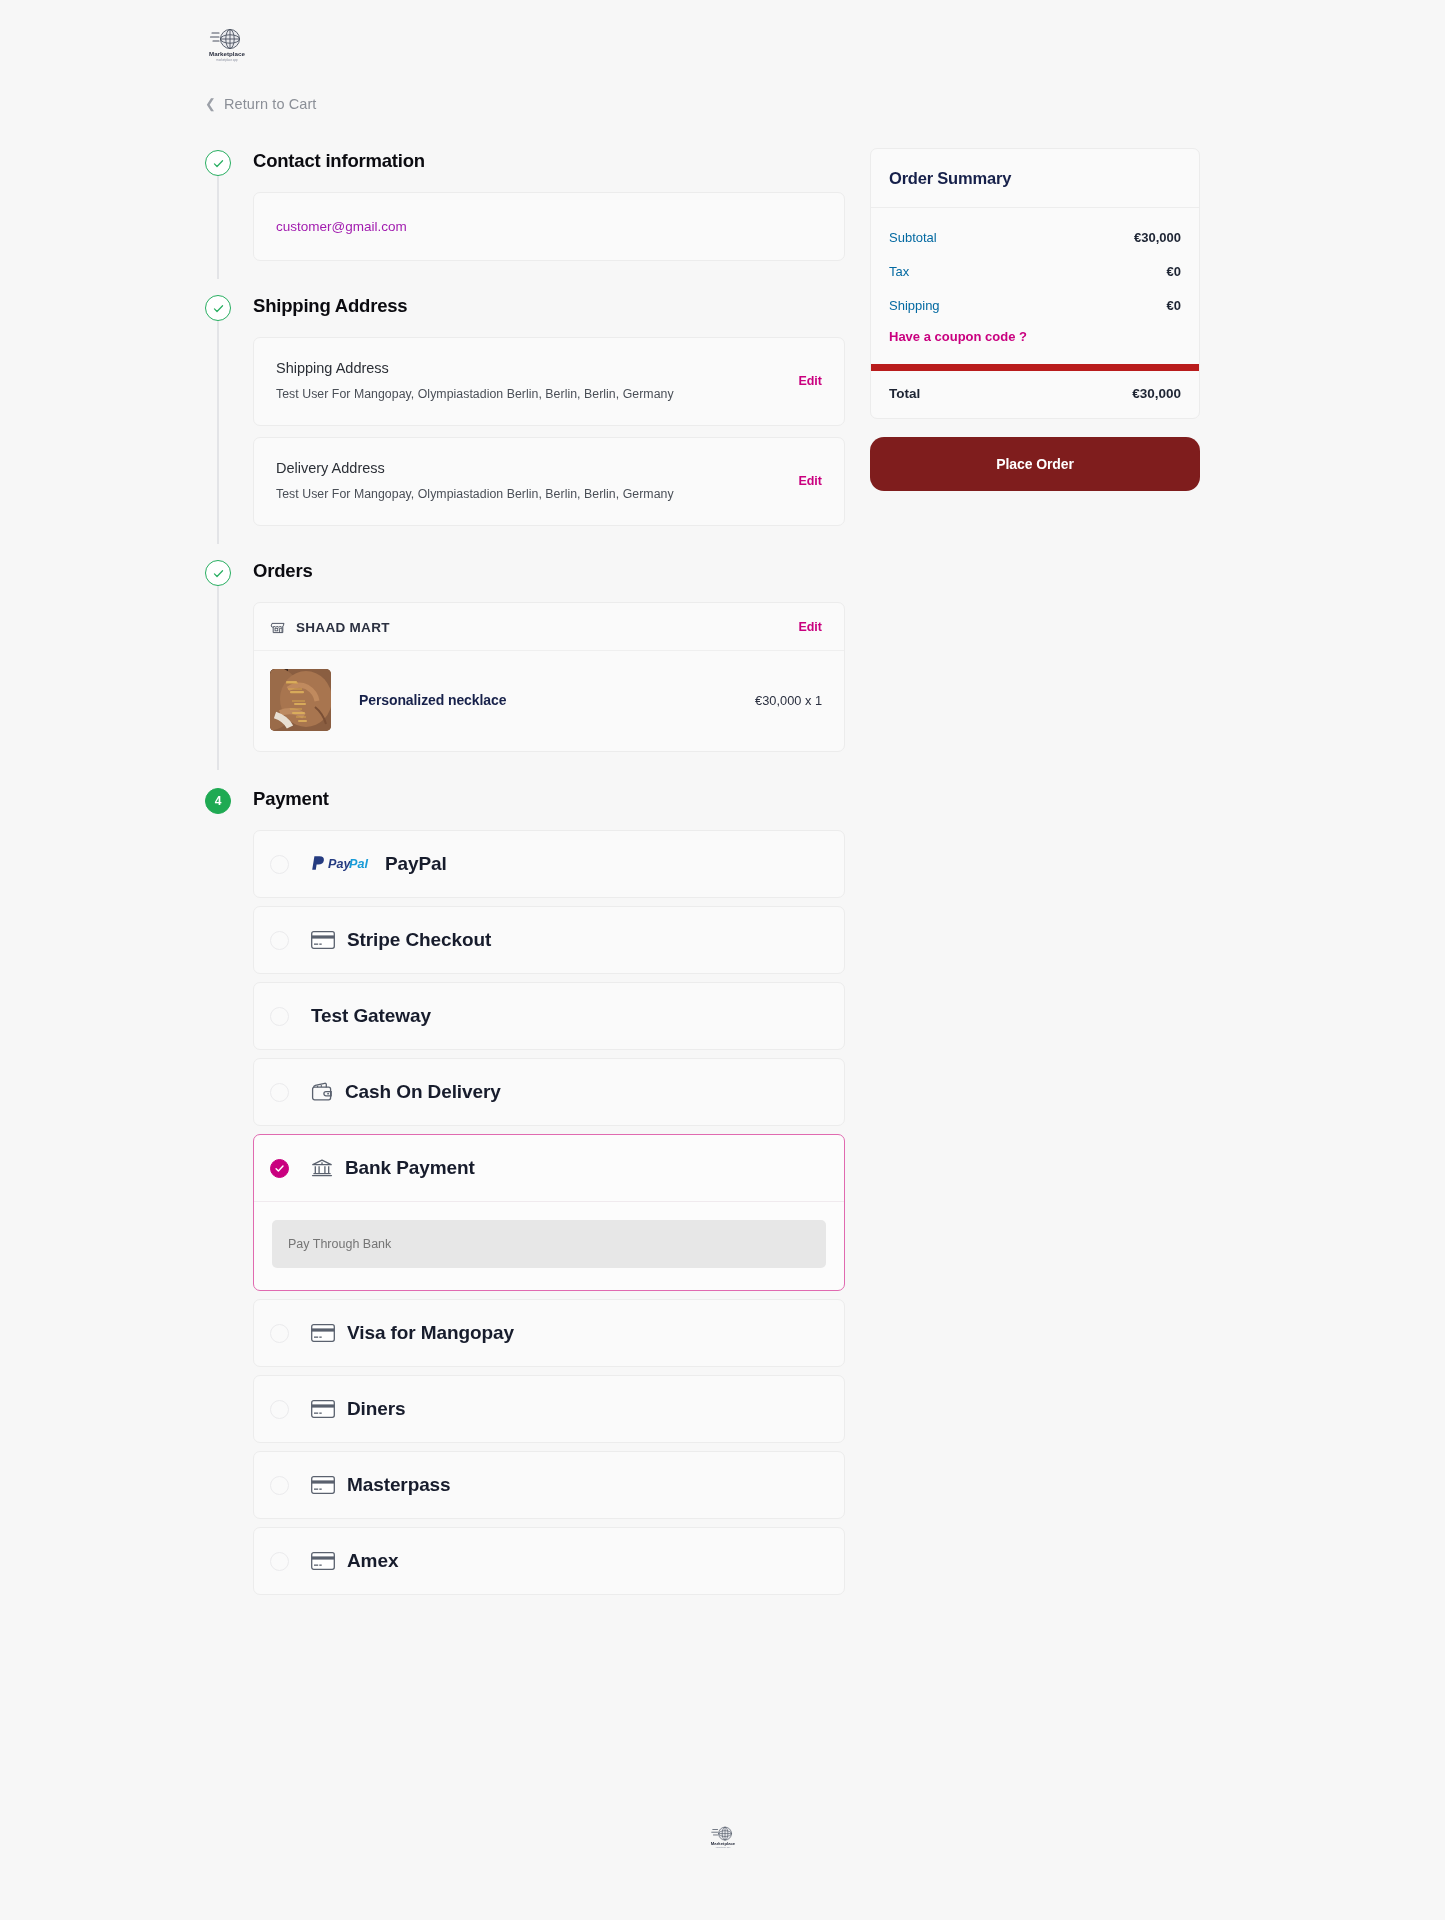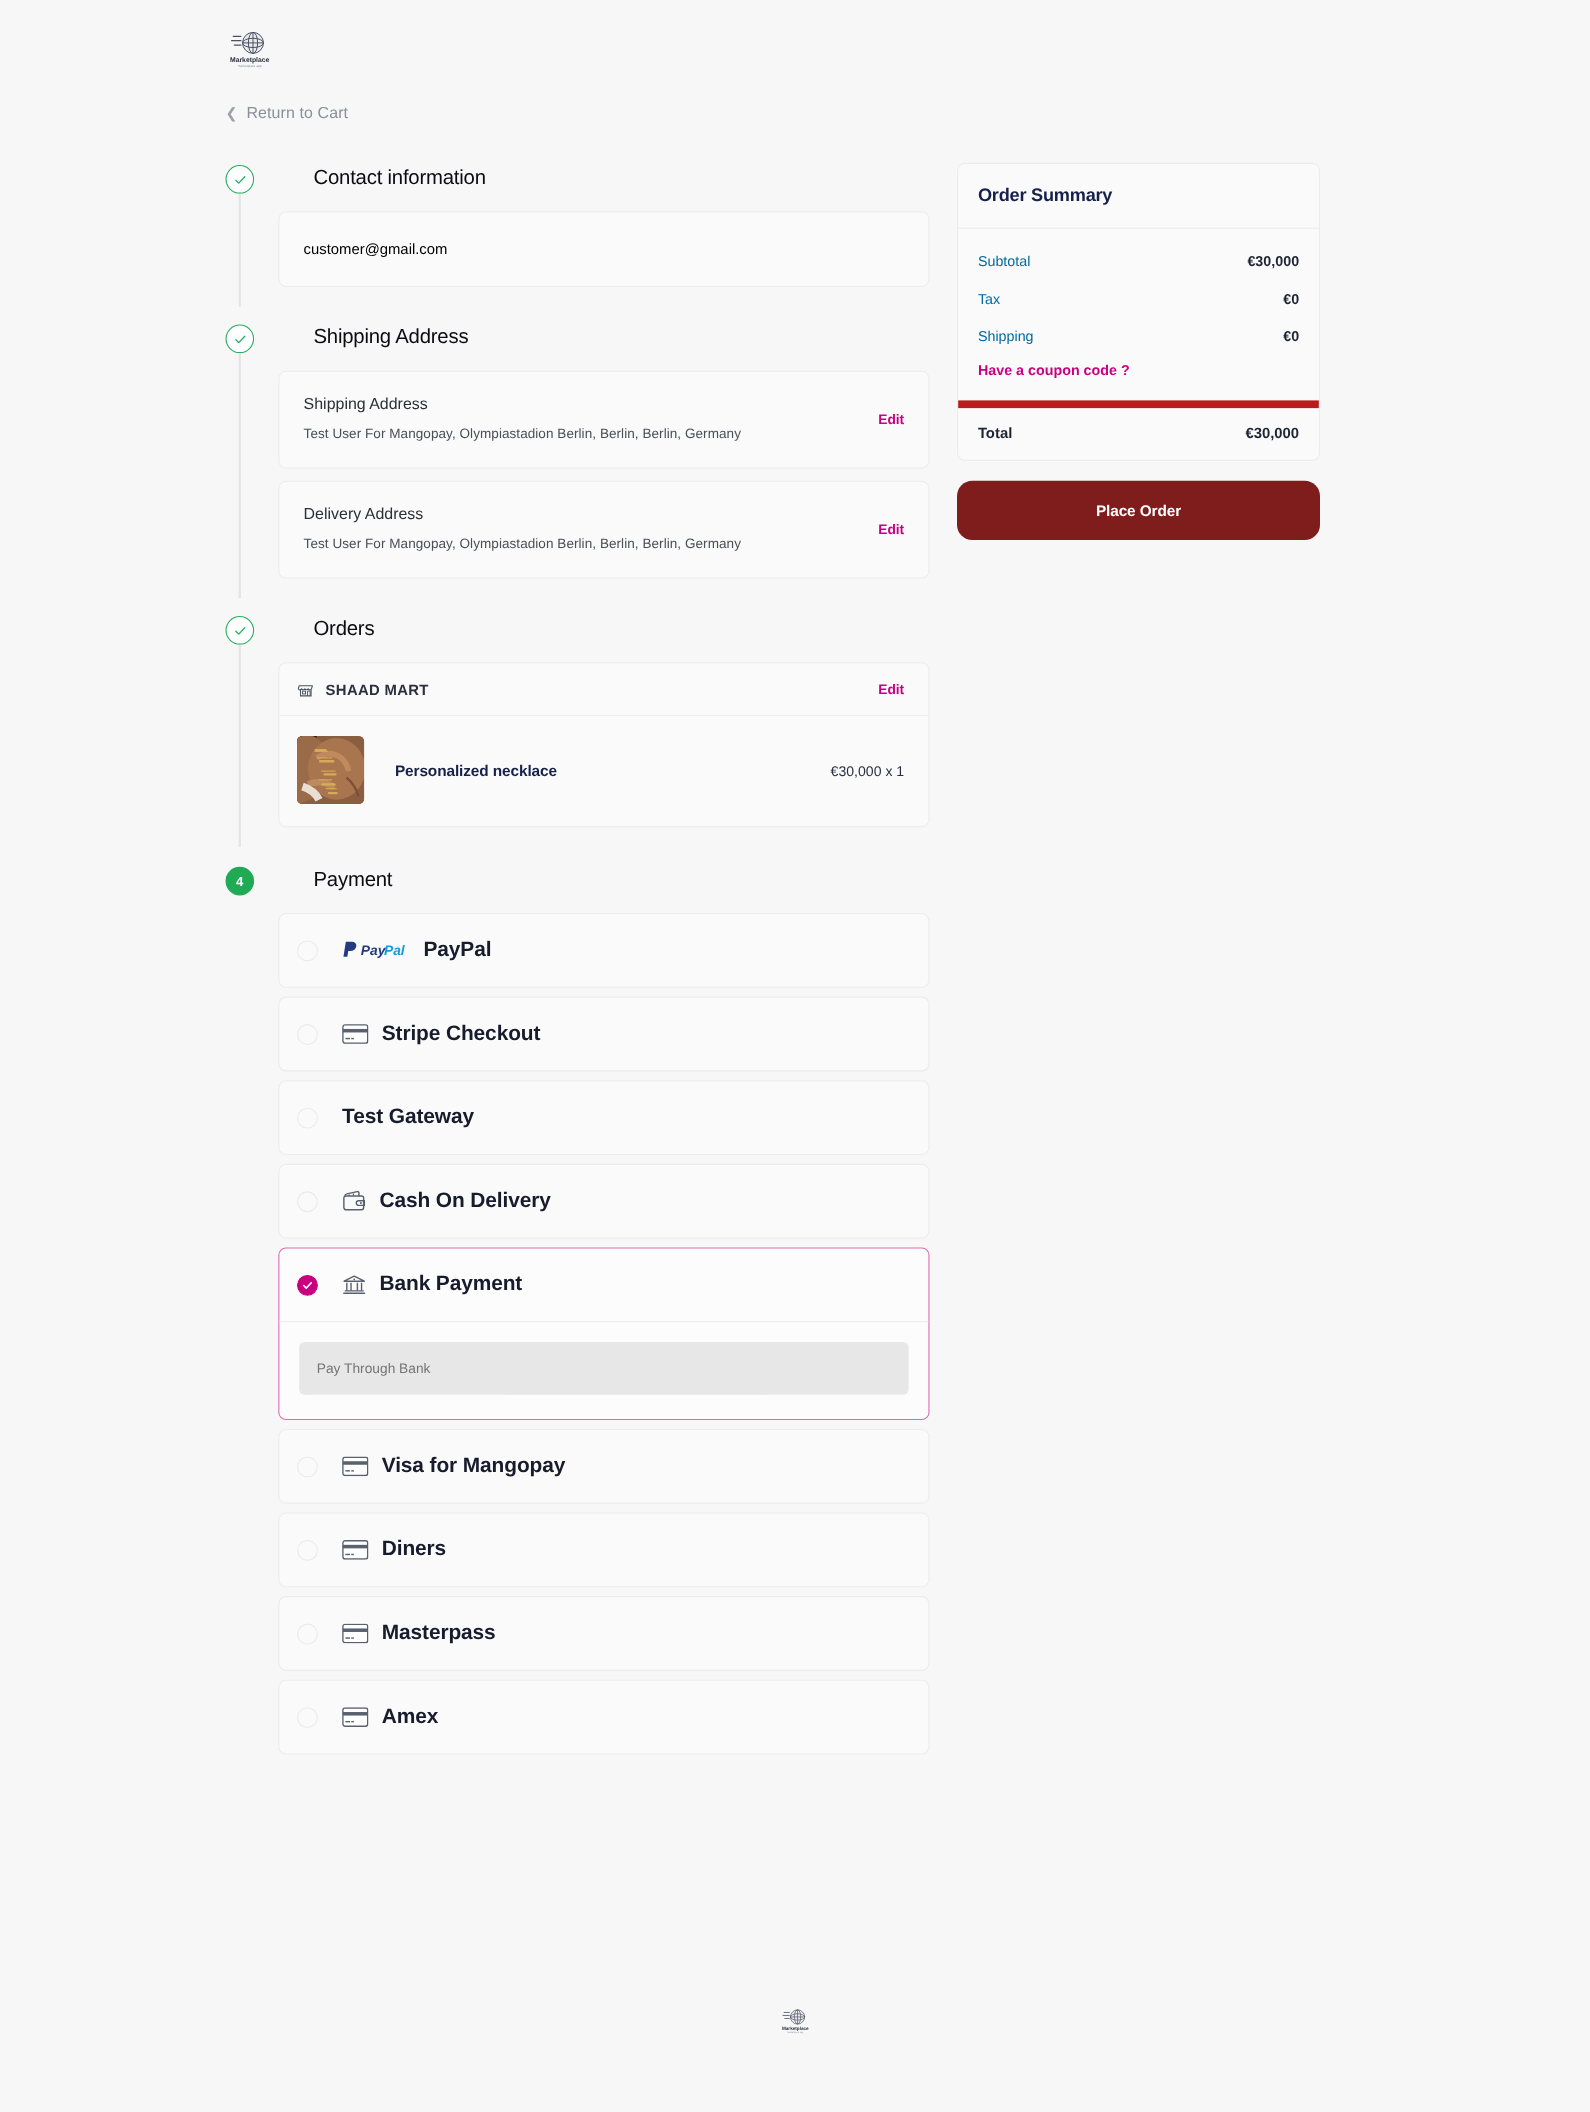--- a/index.html
+++ b/index.html
@@ -47,34 +47,34 @@
   .step-badge.active {
     background: #1faa53; border-color: #1faa53;
     color: #fff; font-size: 12px; font-weight: 700;
   }
   .step-rail {
     position: absolute; left: 12.2px; top: 26px; bottom: -18px;
     width: 1.4px; background: #e3e4e7; z-index: 1;
   }
 
   .section-title {
-    font-size: 18.5px; font-weight: 400; color: #0b0b10;
-    letter-spacing: -.2px; line-height: 26px; margin-left: 32px;
+    font-size: 18.5px; font-weight: 700; color: #0b0b10;
+    letter-spacing: -.2px; line-height: 26px;
   }
 
   
   .card {
     background: #fafafa;
     border: 1px solid #ececec;
     border-radius: 7px;
     margin-top: 18px;
   }
 
   .contact-card { padding: 26px 22px; }
-  .contact-email { font-size: 13.5px; color: #000000; }
+  .contact-email { font-size: 13.5px; color: #a21caf; }
 
   .addr-card {
     padding: 22px 22px 24px 22px;
     display: flex; align-items: center; justify-content: space-between;
   }
   .addr-label { font-size: 14.5px; color: #2b2f36; font-weight: 400; margin-bottom: 11px; }
   .addr-value { font-size: 12.3px; color: #4a4f57; letter-spacing: .05px; }
   .edit-link {
     color: #c9007f; font-size: 12.5px; font-weight: 700; text-decoration: none;
     white-space: nowrap; padding-left: 14px;

